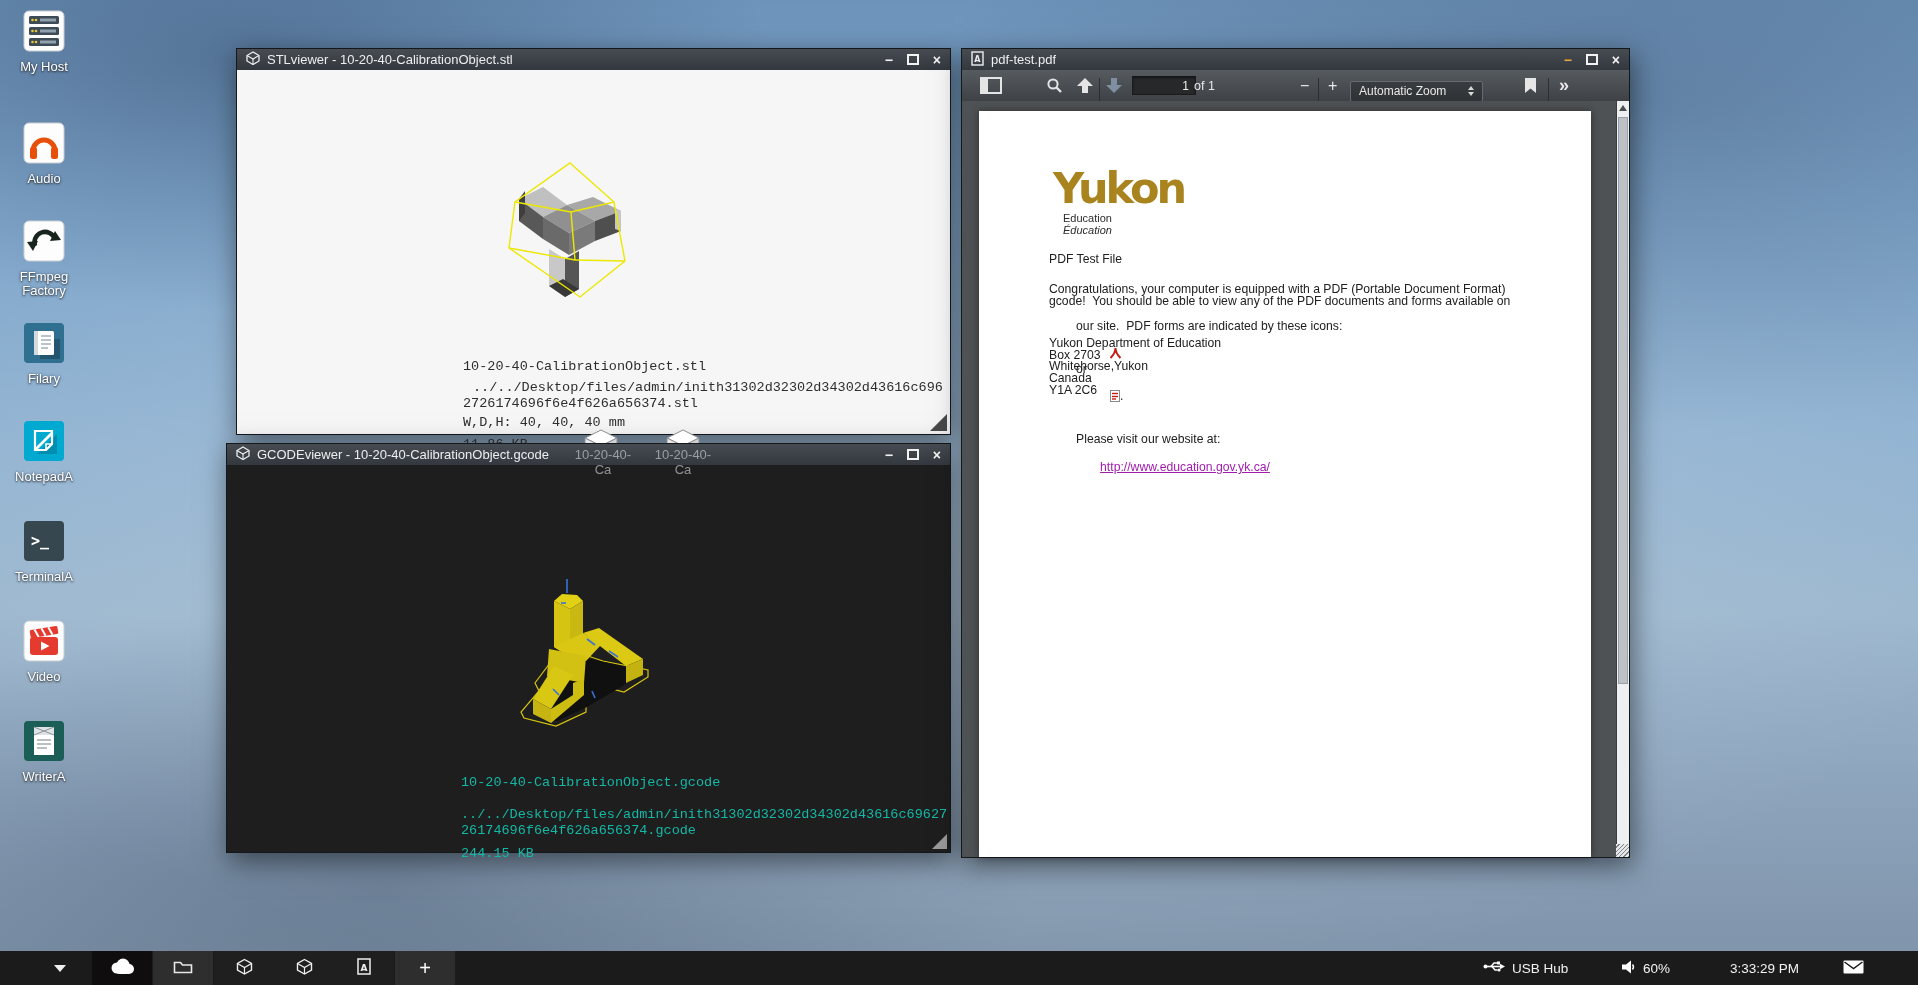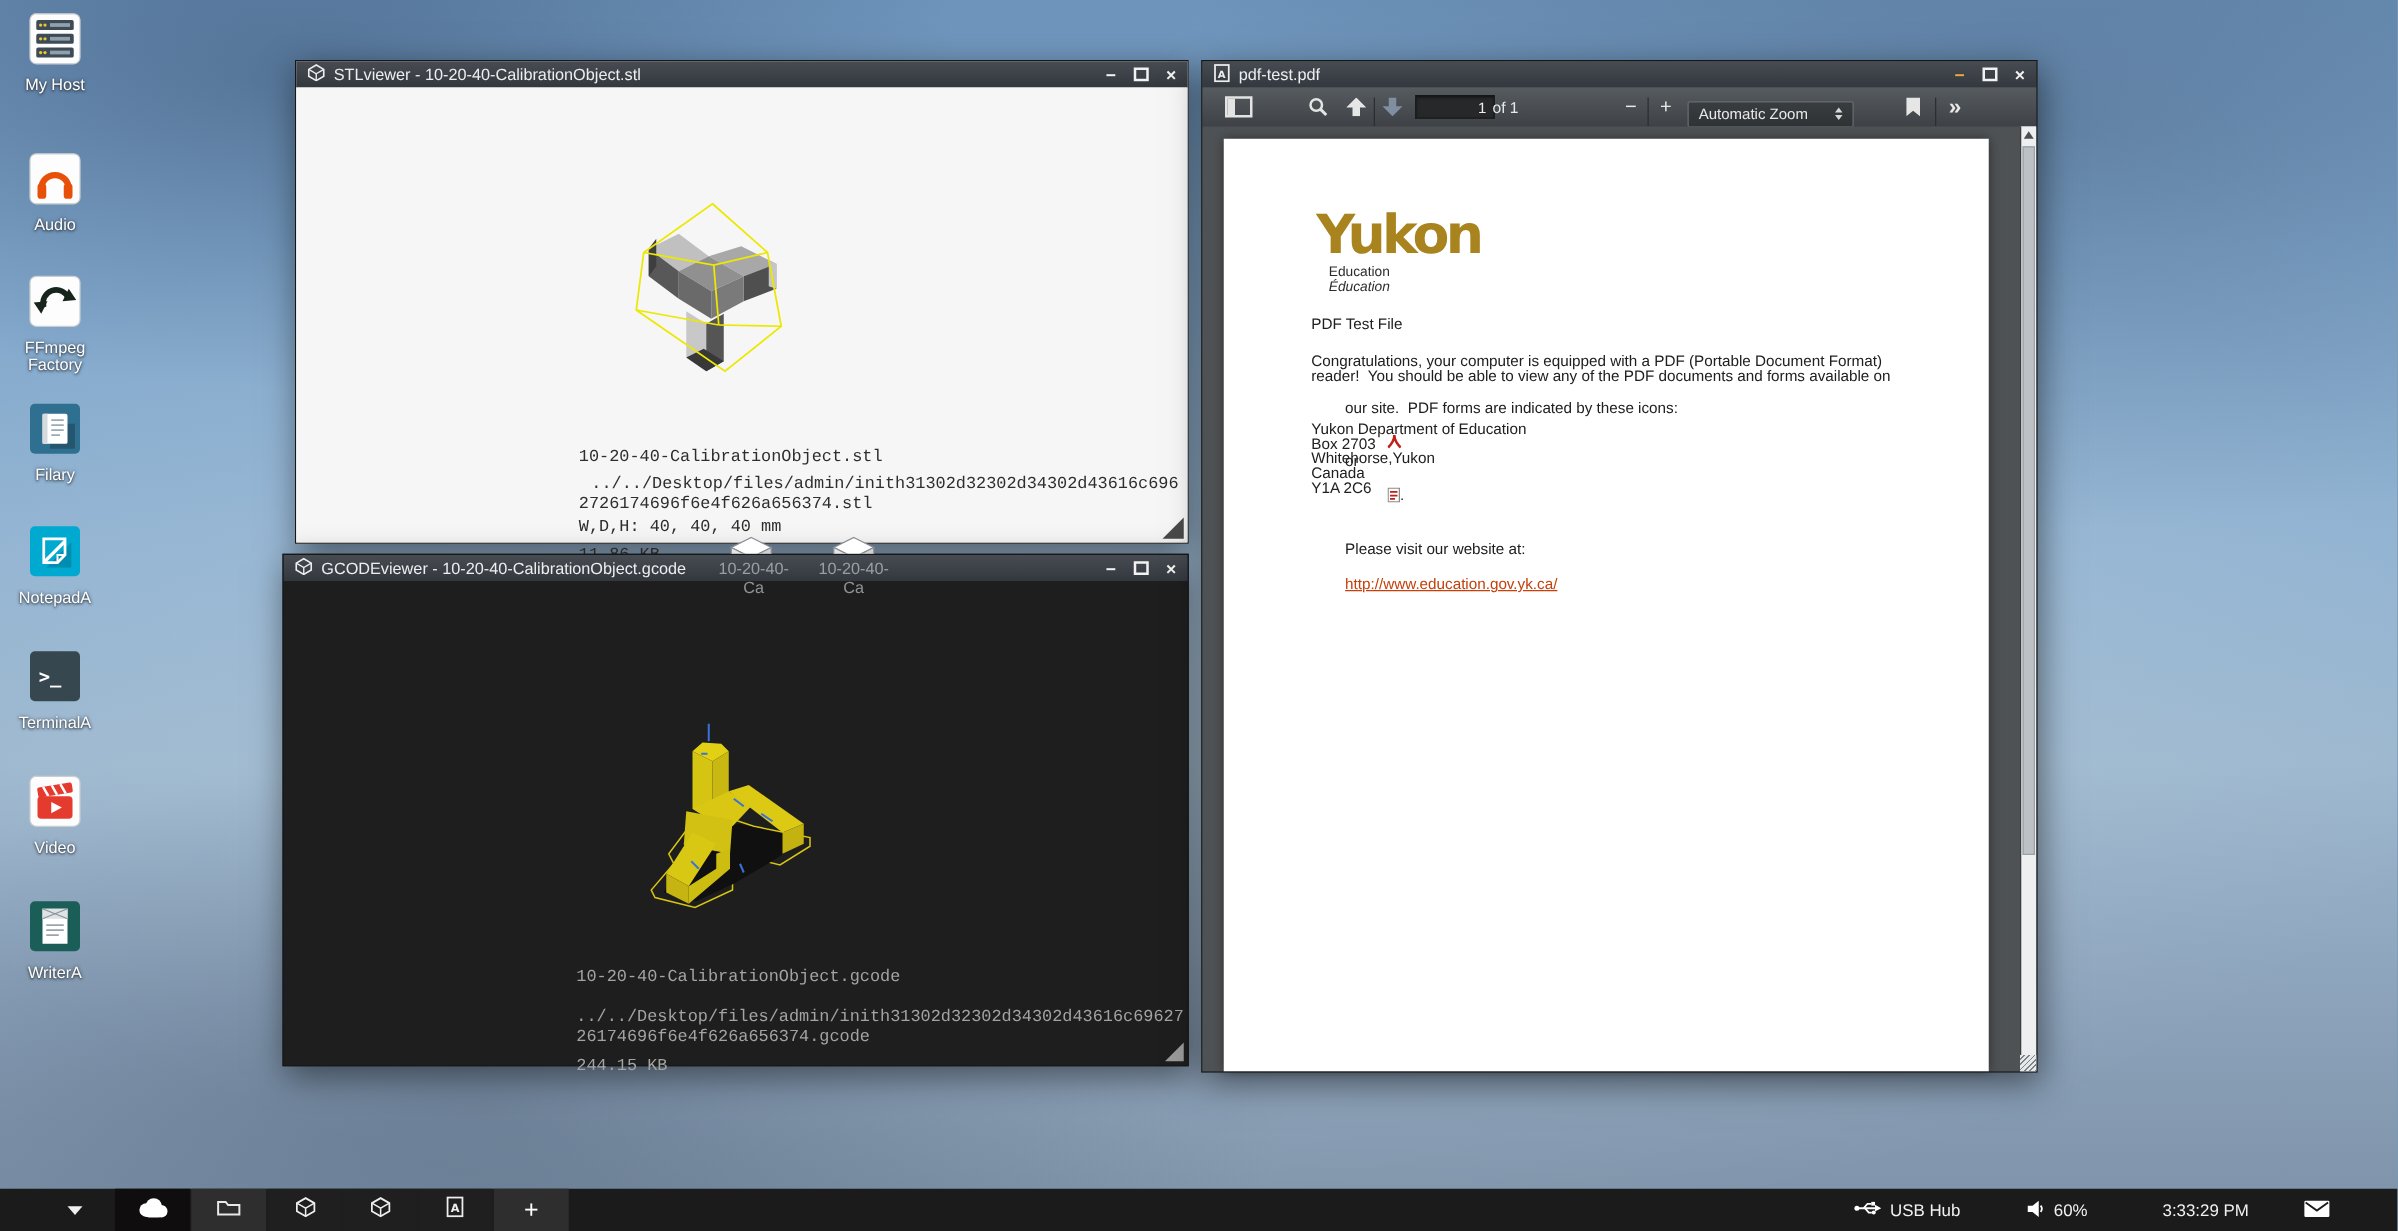--- a/index.html
+++ b/index.html
@@ -23,21 +23,21 @@
     background:linear-gradient(#474c52,#33383e);display:flex;align-items:center;gap:7px;
     padding:0 9px;color:#eceef0;font-size:13px;box-sizing:border-box;}
   .tbar .ttl{white-space:nowrap;overflow:hidden;}
   .ctrls{margin-left:auto;display:flex;align-items:center;gap:14px;}
   .ctrl{color:#f2f2f2;font-size:14px;line-height:1;font-weight:bold;}
   .maxbox{width:8px;height:7px;border:2px solid #f2f2f2;display:inline-block;}
   .sep-v{width:1px;height:16px;background:#2b2f33;}
   .mono{font-family:"Liberation Mono","DejaVu Sans Mono",monospace;font-size:13.5px;white-space:pre;}
   
   .stl-info{position:absolute;color:#2e2e2e;}
-  .gco-info{position:absolute;color:#a3a3a3;font-family:Liberation Mono, monospace;}
+  .gco-info{position:absolute;color:#14b8a6;font-family:Liberation Mono, monospace;}
   .grip-dark{position:absolute;width:0;height:0;border-left:17px solid transparent;border-bottom:17px solid #4a4a4a;}
   .grip-light{position:absolute;width:0;height:0;border-left:15px solid transparent;border-bottom:15px solid #9a9a9a;}
   
   .pdf-toolbar{position:absolute;left:0;top:21px;right:0;height:31px;
     background:linear-gradient(#565b60,#3e4246);border-bottom:1px solid #232629;}
   .pdf-toolbar .abs{position:absolute;top:0;height:31px;display:flex;align-items:center;}
   .tool-txt{color:#e8e8e8;font-size:12.5px;}
   .page-input{width:50px;height:17px;background:#26282a;border:1px solid #1a1c1e;border-top-color:#141617;
     color:#eee;font-size:12px;text-align:right;padding:0 6px;box-shadow:inset 0 1px 2px rgba(0,0,0,.5);}
   .zoom-select{width:133px;height:21px;background:rgba(20,22,24,.35);border:1px solid #676c71;border-radius:2px;
@@ -48,21 +48,21 @@
   .pdf-page{position:absolute;left:17px;top:10px;width:612px;height:746px;background:#fff;box-shadow:0 0 8px rgba(0,0,0,.45);}
   .pdf-scroll{position:absolute;top:52px;right:0;width:12px;bottom:0;background:#edeff0;border-left:1px solid #3a3d3f;}
   .scroll-thumb{position:absolute;left:1px;right:1px;top:16px;height:565px;background:#bcc1c5;border:1px solid #9aa0a5;}
   .scroll-up{position:absolute;left:2px;top:4px;width:0;height:0;border-left:4px solid transparent;border-right:4px solid transparent;border-bottom:6px solid #4c4f52;}
   .corner-grip{position:absolute;right:0;bottom:0;width:13px;height:13px;background:#e6e8ea;
     background-image:repeating-linear-gradient(135deg,transparent,transparent 2px,#7d8287 2px,#7d8287 3px);}
   .doc-line{position:absolute;color:#202020;font-size:12.2px;white-space:pre;}
   .addr{line-height:11.7px;}
   .logo-word{position:absolute;font-weight:bold;font-size:43px;letter-spacing:-3px;color:#a8831e;
     font-family:"DejaVu Sans",sans-serif;}
-  .link{color:#c2410c;text-decoration:underline;}
+  .link{color:#a21caf;text-decoration:underline;margin-left:24px;}
   
   .file-cube{position:absolute;width:36px;height:14px;overflow:hidden;}
   .file-lbl{position:absolute;width:70px;text-align:center;font-size:13px;color:rgba(196,202,208,.68);}
   
   .taskbar{position:absolute;left:0;bottom:0;width:1918px;height:34px;background:#1b1b1b;}
   .task-tile{position:absolute;top:0;width:60px;height:34px;display:flex;align-items:center;justify-content:center;}
   .tray-item{position:absolute;top:0;height:34px;display:flex;align-items:center;gap:7px;color:#f2f2f2;font-size:13.5px;}
   .chev-down{width:0;height:0;border-left:6px solid transparent;border-right:6px solid transparent;border-top:7px solid #f0f0f0;}
   
   .mini-ico{display:inline-block;vertical-align:-2px;}
@@ -364,21 +364,21 @@
 
   <div class="pdf-viewport">
     <div class="pdf-page">
       <div class="logo-word" style="left:74px;top:52px">Yukon</div>
       <div class="doc-line" style="left:84px;top:101px;font-size:11px;color:#2c2c2c">Education</div>
       <div class="doc-line" style="left:84px;top:113px;font-size:11px;font-style:italic;color:#2c2c2c">Éducation</div>
 
       <div class="doc-line" style="left:70px;top:141px">PDF Test File</div>
 
       <div class="doc-line" style="left:70px;top:171px">Congratulations, your computer is equipped with a PDF (Portable Document Format)</div>
-      <div class="doc-line" style="left:70px;top:182.7px">reader!  You should be able to view any of the PDF documents and forms available on</div>
+      <div class="doc-line" style="left:70px;top:182.7px">gcode!  You should be able to view any of the PDF documents and forms available on</div>
       <div class="doc-line" style="left:70px;top:194.4px">
         <span>our site.  PDF forms are indicated by these icons:</span>
         <span class="mini-ico">
           <svg width="11" height="12">
               <path d="M5.5 1 C5.5 5 3 8.5 0.5 11 M5.5 1 C5.5 5 8 8.5 10.5 11" stroke="#c02018" fill="none" stroke-width="2"></path>
             </svg></span>
         <span>or</span>
         <span class="mini-ico">
           <svg width="10" height="12">
               <rect x="0.5" y="0.5" width="9" height="11" fill="#fff" stroke="#8a8a8a"></rect>

